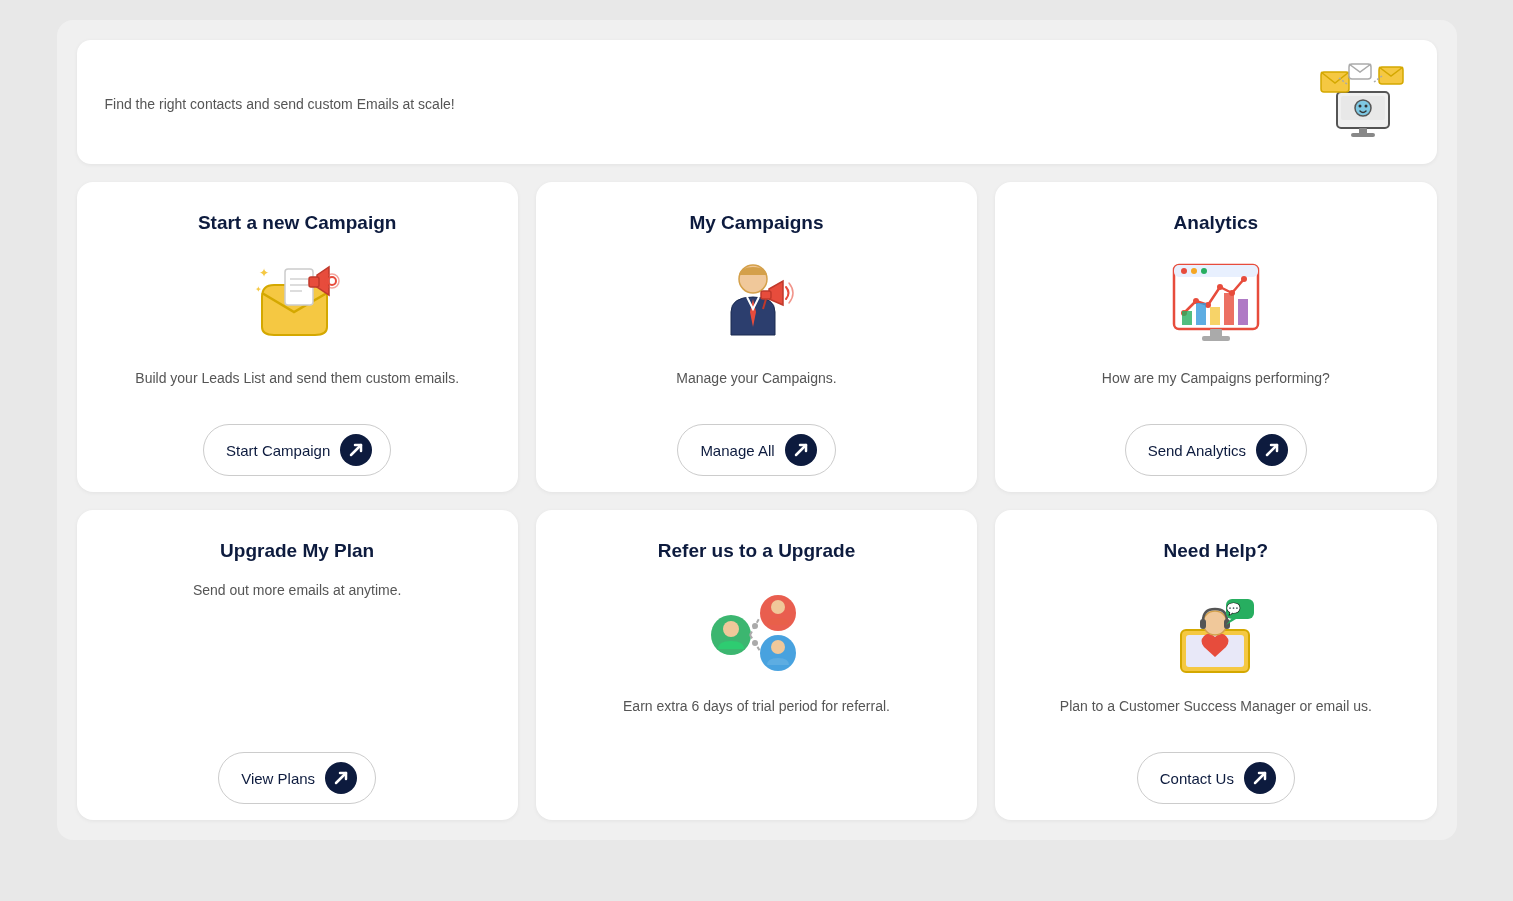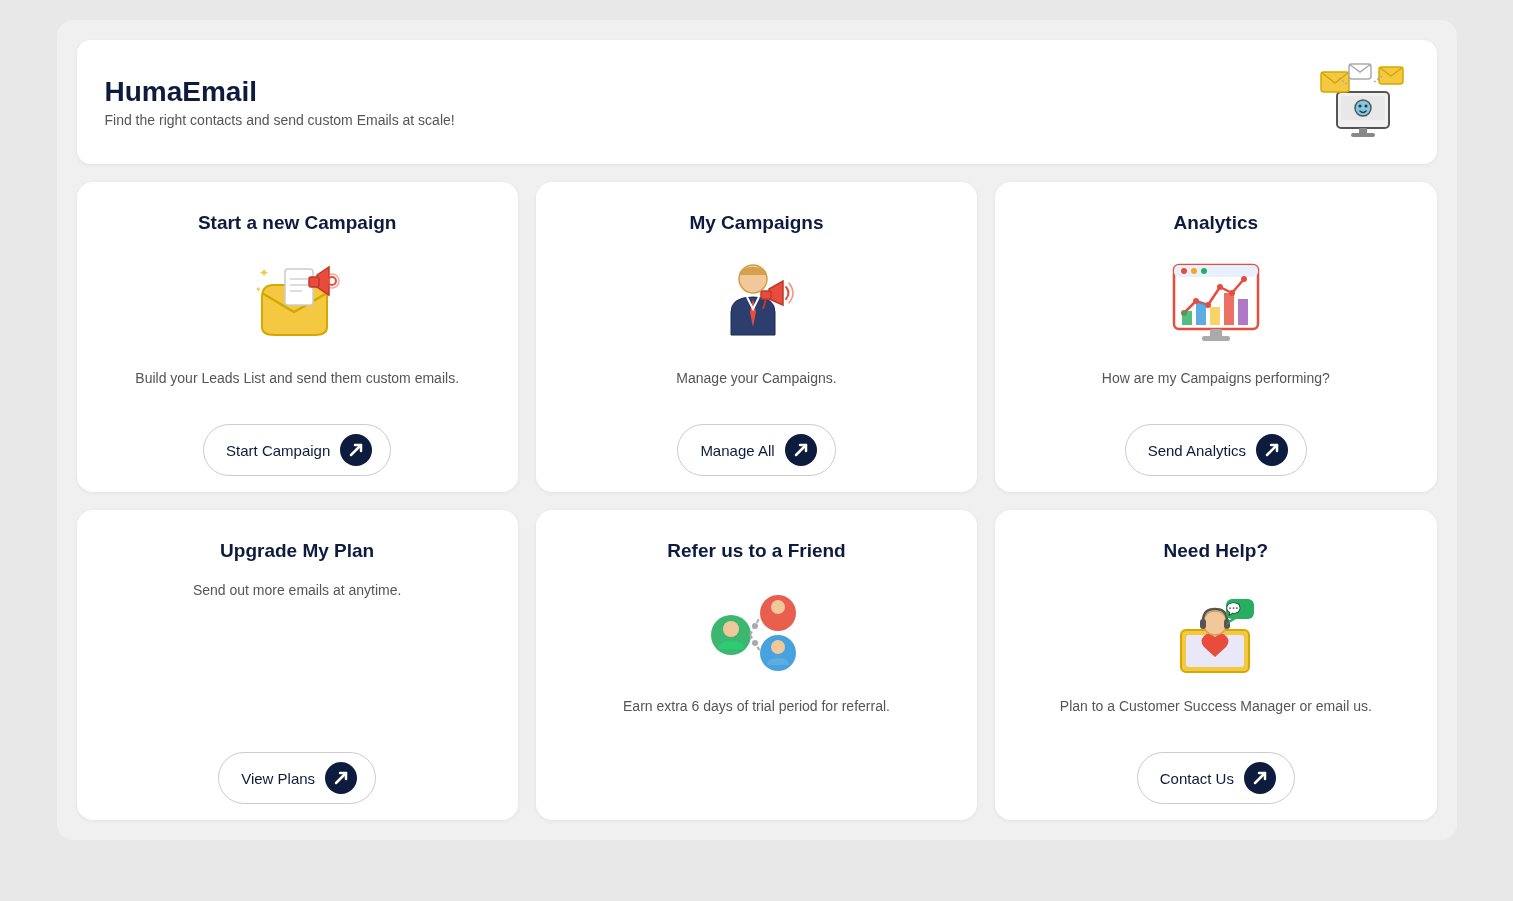--- a/index.html
+++ b/index.html
@@ -146,21 +146,20 @@
       justify-content: center;
     }
   </style>
 </head>
 <body>
 
 <div class="main-container">
 
   <div class="header-card">
     <div>
-      <div class="header-title">HumaEmail</div>
       <div class="header-subtitle">Find the right contacts and send custom Emails at scale!</div>
     </div>
     <div class="header-icon">
       
       <svg viewBox="0 0 90 80" xmlns="http://www.w3.org/2000/svg">
 
         <rect x="18" y="30" width="52" height="36" rx="4" fill="#f0f0f0" stroke="#555" stroke-width="2"></rect>
         <rect x="22" y="34" width="44" height="24" rx="2" fill="#e8e8e8"></rect>
 
         <circle cx="44" cy="46" r="8" fill="#7ec8e3" stroke="#555" stroke-width="1.5"></circle>
@@ -307,21 +306,21 @@
         <span class="btn-arrow">
           <svg viewBox="0 0 16 16">
               <line x1="3" y1="13" x2="13" y2="3"></line>
               <polyline points="7,3 13,3 13,9"></polyline>
             </svg>
         </span>
       </button>
     </div>
 
     <div class="card">
-      <div class="card-title">Refer us to a Friend</div>
+      <div class="card-title">Refer us to a Upgrade</div>
       <div class="card-icon-area">
         <svg width="100" height="90" viewBox="0 0 100 90" xmlns="http://www.w3.org/2000/svg">
 
           <circle cx="25" cy="50" r="20" fill="#27ae60" opacity="0.9"></circle>
           <circle cx="25" cy="44" r="8" fill="#f0c89a"></circle>
           <path d="M12 64 Q12 56 25 56 Q38 56 38 64" fill="#2ecc71" stroke="none"></path>
 
           <circle cx="72" cy="28" r="18" fill="#e74c3c" opacity="0.9"></circle>
           <circle cx="72" cy="22" r="7" fill="#f0c89a"></circle>
           <path d="M61 40 Q61 33 72 33 Q83 33 83 40" fill="#e8604a" stroke="none"></path>

